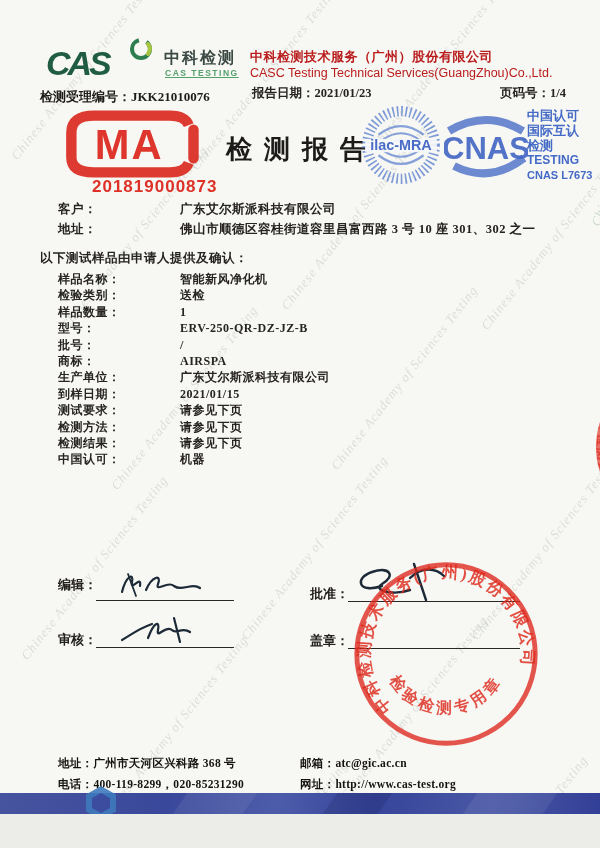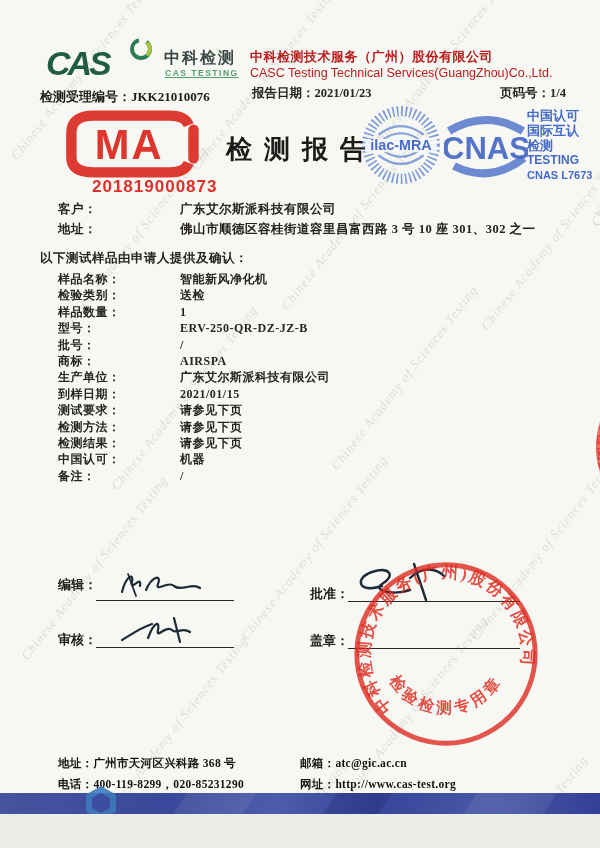--- a/index.html
+++ b/index.html
@@ -208,23 +208,20 @@
     </div>
 
     <div class="kv-row">
       <span class="kv-label">检测结果：</span><span class="kv-value">请参见下页</span>
     </div>
 
     <div class="kv-row">
       <span class="kv-label">中国认可：</span><span class="kv-value">机器</span>
     </div>
 
-    <div class="kv-row">
-      <span class="kv-label">备注：</span><span class="kv-value">/</span>
-    </div>
   </div>
 
 <div class="abs sig-label" style="left:58px;top:576px">编辑：</div>
 <div class="sig-line" style="left:96px;top:600px;width:138px"></div>
 <svg class="sig-svg" style="left:112px;top:566px" width="110" height="36" viewBox="0 0 110 36">
   <path d="M10 26 C14 10 22 6 20 16 C18 26 30 8 28 20 M34 24 C40 10 50 8 46 18 C43 27 56 14 62 20 C70 26 80 16 88 22" fill="none" stroke="#1d2b38" stroke-width="2.2" stroke-linecap="round"></path>
   <path d="M16 8 L24 30" fill="none" stroke="#1d2b38" stroke-width="1.8" stroke-linecap="round"></path>
 </svg>
 <div class="abs sig-label" style="left:58px;top:631px">审核：</div>
 <div class="sig-line" style="left:96px;top:647px;width:138px"></div>

